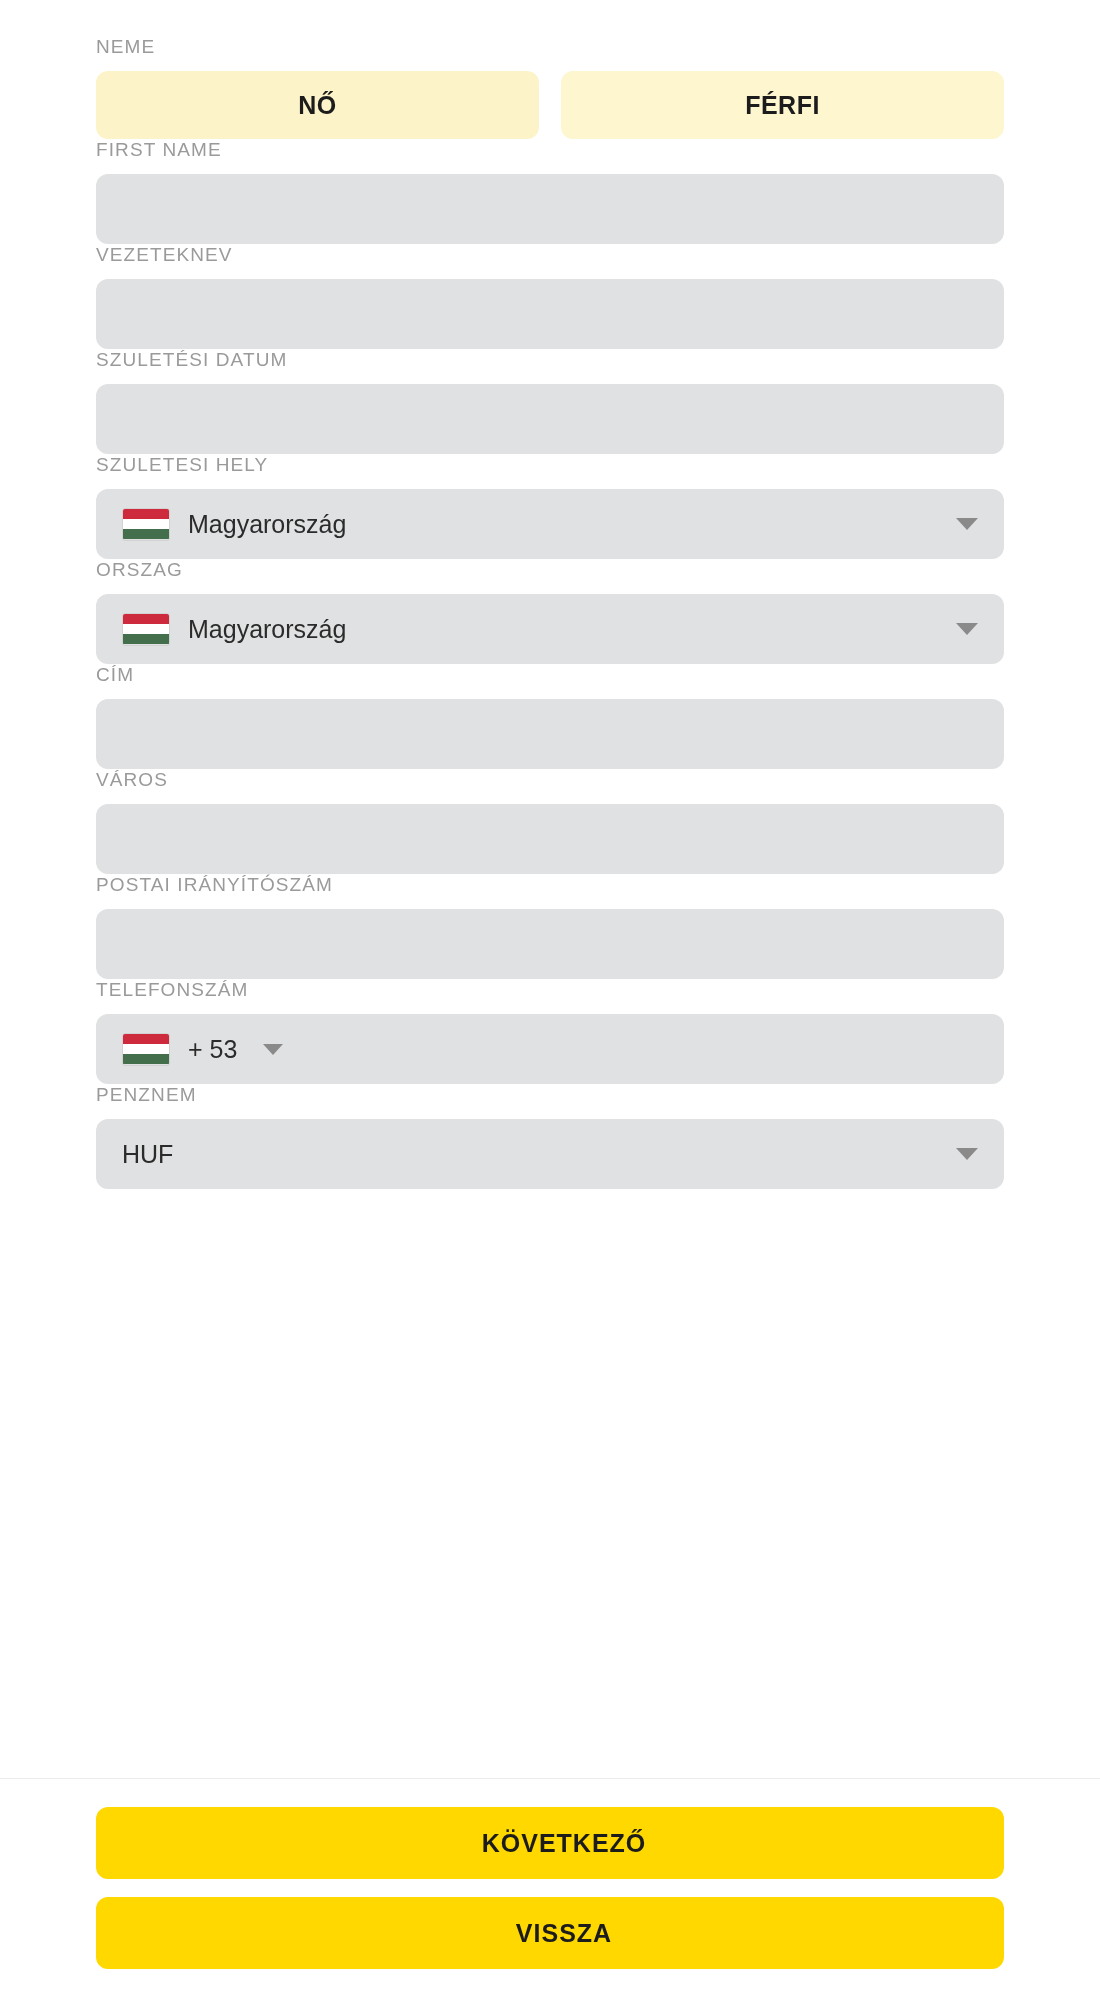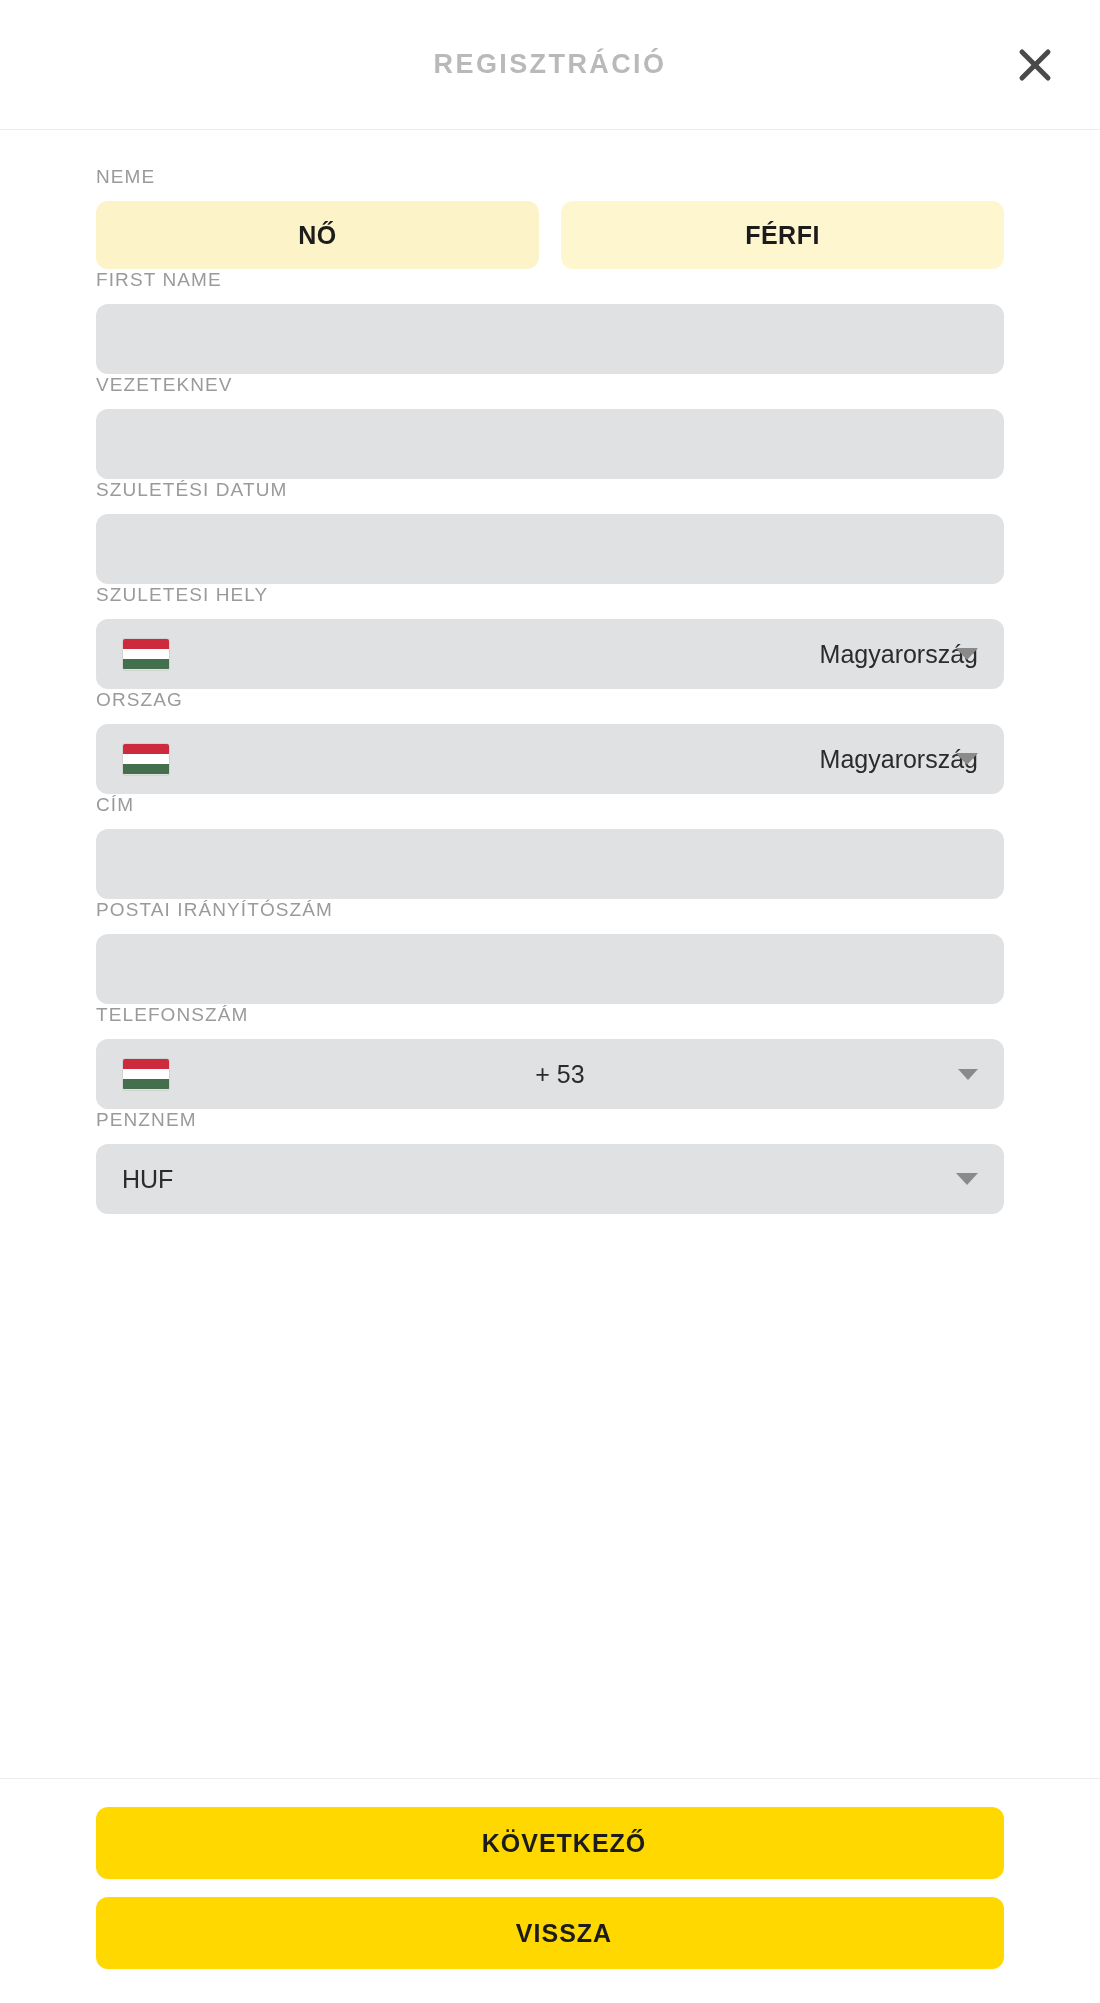--- a/index.html
+++ b/index.html
@@ -100,21 +100,20 @@
   
   .select-box {
     height: 70px;
     background: #e0e1e2;
     border-radius: 12px;
     display: flex;
     align-items: center;
     padding: 0 26px;
     position: relative;
     cursor: pointer;
-    justify-content: space-between;
   }
   .flag {
     width: 48px;
     height: 33px;
     border-radius: 3px;
     overflow: hidden;
     display: flex;
     flex-direction: column;
     flex: none;
     margin-right: 18px;
@@ -178,29 +177,20 @@
     font-family: "Liberation Sans", sans-serif;
     padding-left: 28px;
   }
   .action-btn + .action-btn { margin-top: 18px; }
 </style>
 </head>
 <body>
 
 <div class="page">
 
-  <div class="header">
-    <div class="header-title">REGISZTRÁCIÓ</div>
-    <div class="close-btn">
-      <svg width="34" height="34" viewBox="0 0 34 34" aria-hidden="true">
-        <line x1="4" y1="4" x2="30" y2="30" stroke="#4a4a4a" stroke-width="5" stroke-linecap="round"></line>
-        <line x1="30" y1="4" x2="4" y2="30" stroke="#4a4a4a" stroke-width="5" stroke-linecap="round"></line>
-      </svg>
-    </div>
-  </div>
 
   <div class="form-body">
 
     <div class="field">
       <span class="field-label">NEME</span>
       <div class="gender-row">
         <button class="gender-btn selected">NŐ</button>
         <button class="gender-btn unselected">FÉRFI</button>
       </div>
     </div>
@@ -244,20 +234,24 @@
         <span class="select-value">Magyarország</span>
         <span class="caret"></span>
       </div>
     </div>
 
     <div class="field">
       <span class="field-label">CÍM</span>
       <input class="input-box" type="text" value="" style="">
     </div>
 
+    <div class="field">
+      <span class="field-label">VÁROS</span>
+      <input class="input-box" type="text" value="" style="">
+    </div>
 
     <div class="field">
       <span class="field-label">POSTAI IRÁNYÍTÓSZÁM</span>
       <input class="input-box" type="text" value="" style="">
     </div>
 
     <div class="field">
       <span class="field-label">TELEFONSZÁM</span>
       <div class="select-box">
         <span class="flag">

